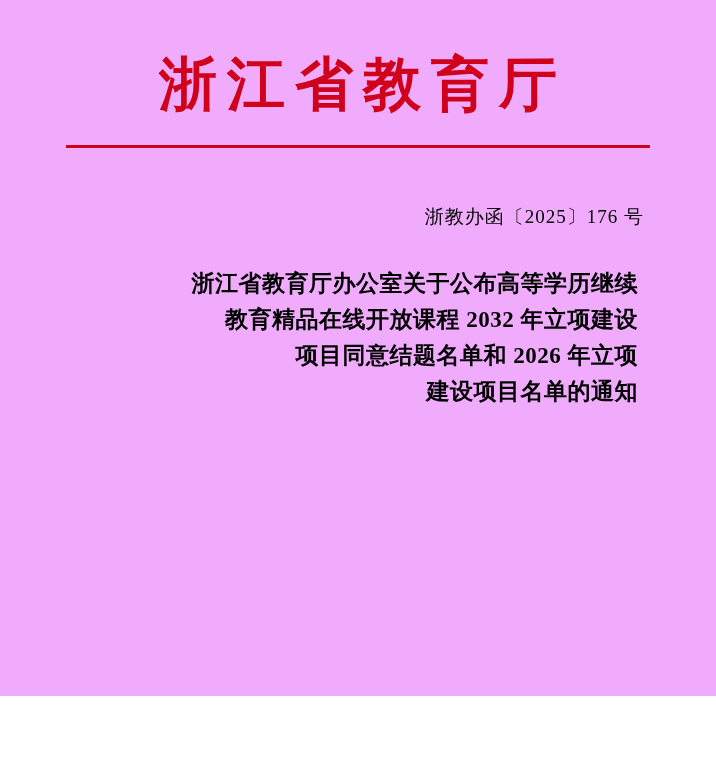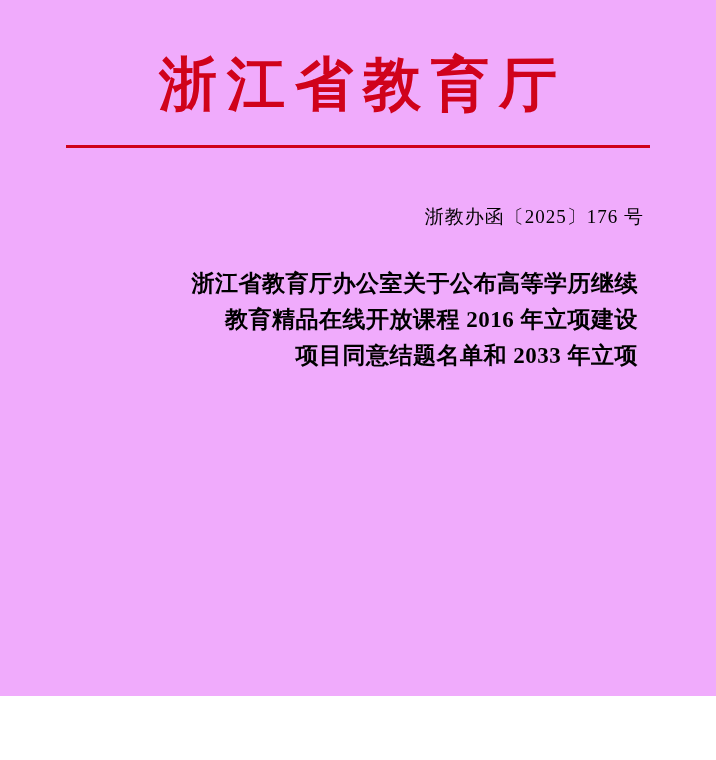--- a/index.html
+++ b/index.html
@@ -94,18 +94,19 @@
 
   <div class="masthead">
     <div class="masthead-title">浙江省教育厅</div>
     <div class="masthead-rule"></div>
   </div>
 
   <div class="doc-number">浙教办函〔2025〕176 号</div>
 
   <div class="doc-title">
     <span class="tline">浙江省教育厅办公室关于公布高等学历继续</span>
-    <span class="tline">教育精品在线开放课程 2016 年立项建设</span>
-    <span class="tline">项目同意结题名单和 2033 年立项</span>
+    <span class="tline">教育精品在线开放课程 2032 年立项建设</span>
+    <span class="tline">项目同意结题名单和 2026 年立项</span>
+    <span class="tline">建设项目名单的通知</span>
   </div>
 
 
 </div>
 
 </body></html>

